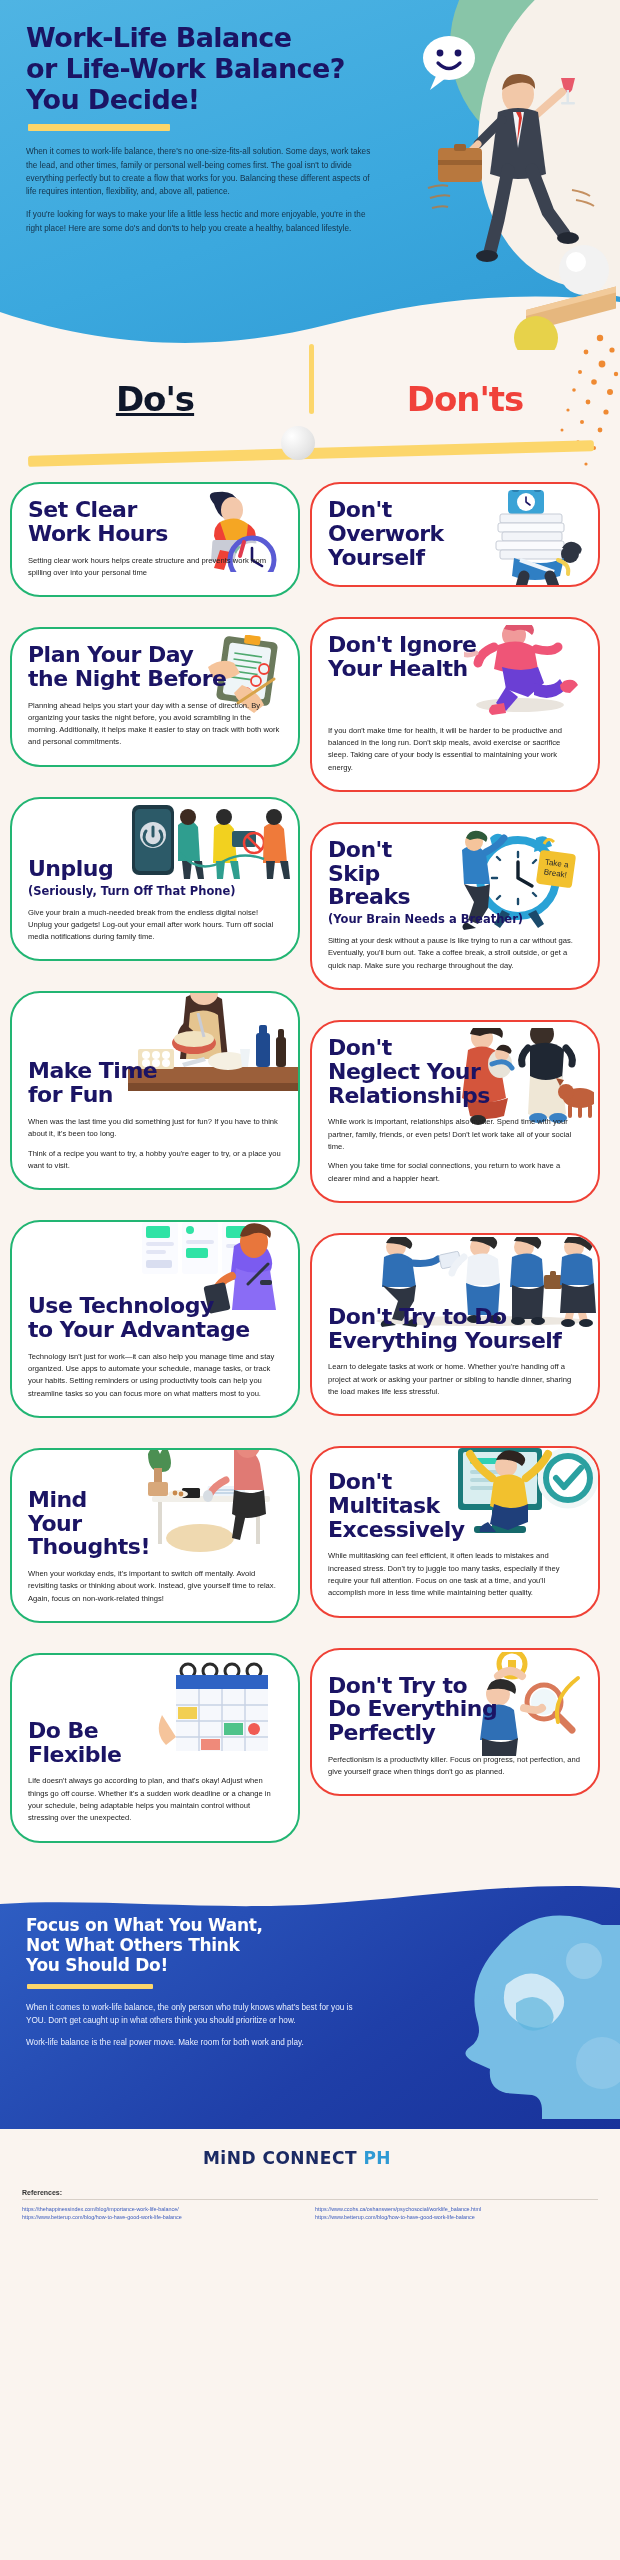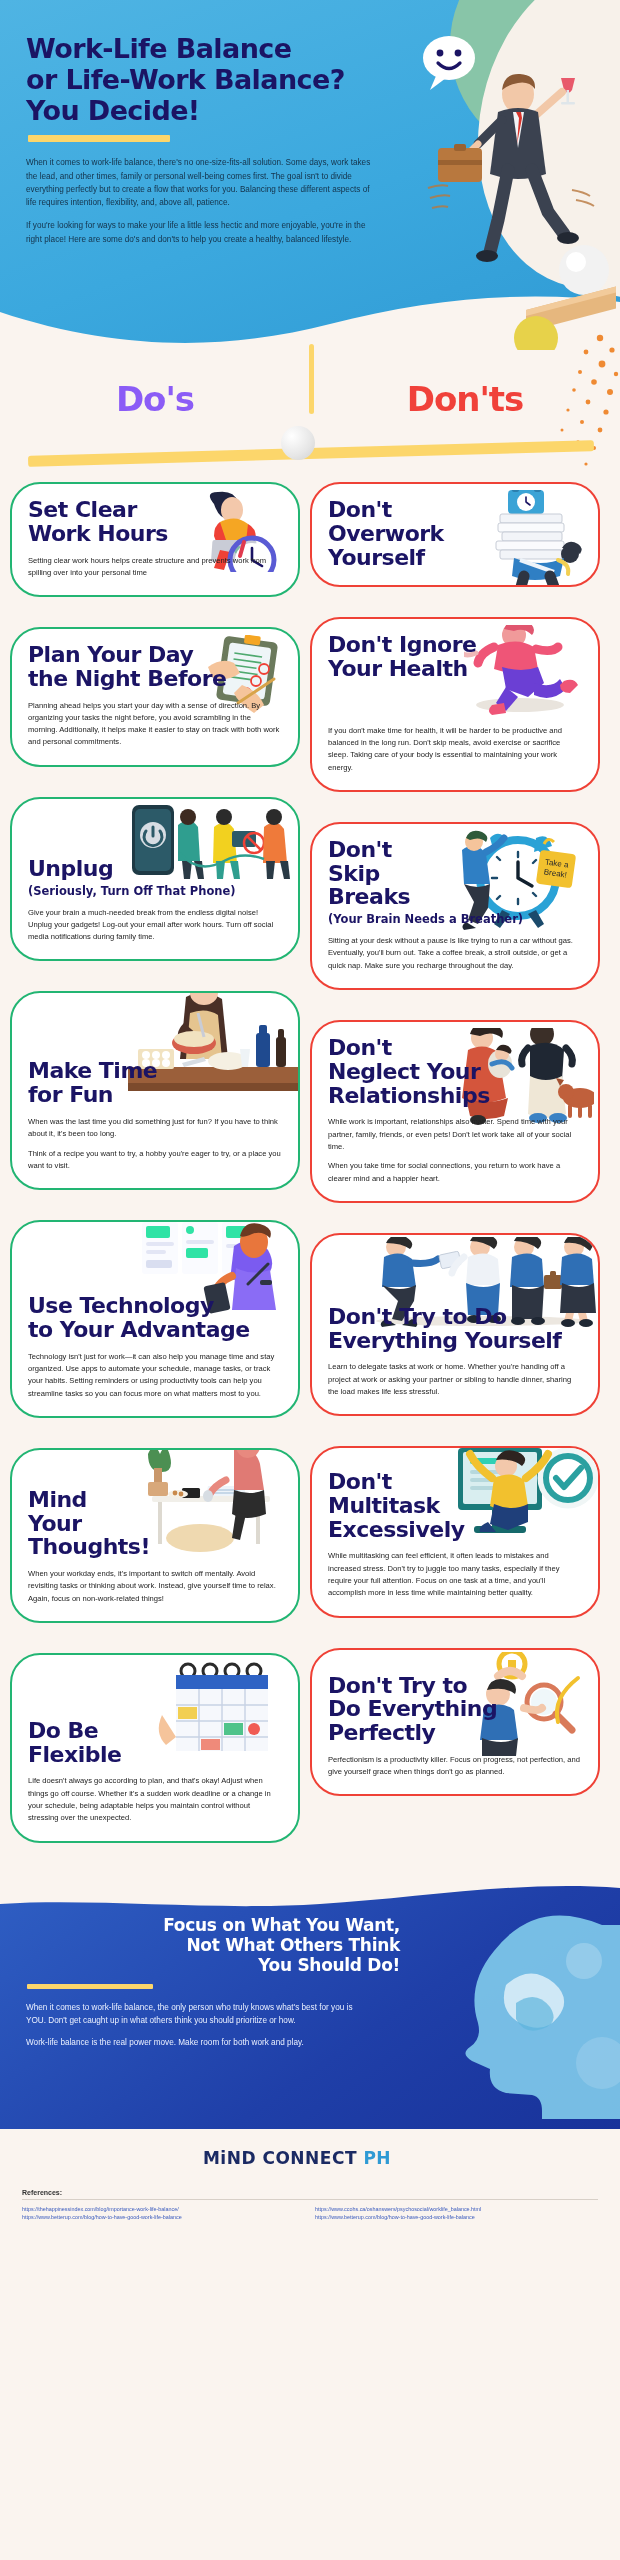--- a/index.html
+++ b/index.html
@@ -31,21 +31,21 @@
   }
   .hero-cream-swoop {
     position:absolute; right:-110px; top:-40px;
     width: 250px; height: 330px; border-radius:50% 0 0 50%;
     background:#f7f1ea;
     transform: rotate(12deg);
   }
   .hero-wave {
     position:absolute; left:0; bottom:-2px; width:620px; height:90px;
   }
-  .hero-inner { position:relative; z-index:5; padding: 34px 0 0 26px; width: 400px;}
+  .hero-inner { position:relative; z-index:5; padding: 23px 0 0 26px; width: 400px;}
   .hero h1 {
     color:#1b1464;
     font-size: 27px;
     line-height: 1.14;
     font-weight: 900;
     letter-spacing:-0.6px;
     font-family:"DejaVu Sans", sans-serif;
   }
   .hero-underline {
     width: 142px; height: 7px; background:#fcd66b;
@@ -61,21 +61,21 @@
 
   
   .cols-head {
     position:relative;
     height: 78px;
     display:flex;
   }
   .col-head { flex:1; display:flex; align-items:center; justify-content:center; }
   .col-head span { font-size: 34px; font-weight:900; font-family:"DejaVu Sans",sans-serif;
                    letter-spacing:-1px;}
-  .dos-title { color:#8b5cf6; }
+  .dos-title { color:#0f172a;text-decoration:underline; }
   .donts-title { color:#f0413a; }
   .center-divider {
     position:absolute; left:309px; top:-16px; width:5px; height:70px;
     background:#fcd66b; border-radius:3px;
   }
   .dots-deco { position:absolute; right:0; top:-30px; width:130px; height:150px; }
 
   
   .beam-wrap { position:relative; height:44px; }
   .beam {
@@ -128,21 +128,21 @@
   
   .cta {
     position:relative; margin: 6px 0 0 0; width:620px; height:250px;
     background: linear-gradient(145deg,#2f5fc4 0%,#1f3fa8 60%,#18329a 100%);
     overflow:hidden;
   }
   .cta-top-wave { position:absolute; left:0; top:-1px; width:620px; height:46px;}
   .cta-inner { position:relative; z-index:4; padding: 36px 0 0 26px; width: 400px; }
   .cta h2 {
     color:#fff; font-size: 17px; line-height:1.2; font-weight:900;
-    font-family:"DejaVu Sans", sans-serif; letter-spacing:-0.3px;text-align:right;
+    font-family:"DejaVu Sans", sans-serif; letter-spacing:-0.3px;
   }
   .cta-underline { width:126px;height:5px;background:#fcd66b;margin:8px 0 12px 1px;border-radius:1px;}
   .cta p { color:#eaf0ff; font-size: 8.2px; line-height:1.62; margin-bottom:9px; max-width:330px;}
   .cta-head { position:absolute; right:-6px; top:16px; width:230px;height:225px; z-index:2;}
 
   
   .brand-row {
     position:relative; width:620px; height: 58px; background:#faf4ef;
     display:flex; align-items:center; justify-content:center;
     padding-right: 26px;

